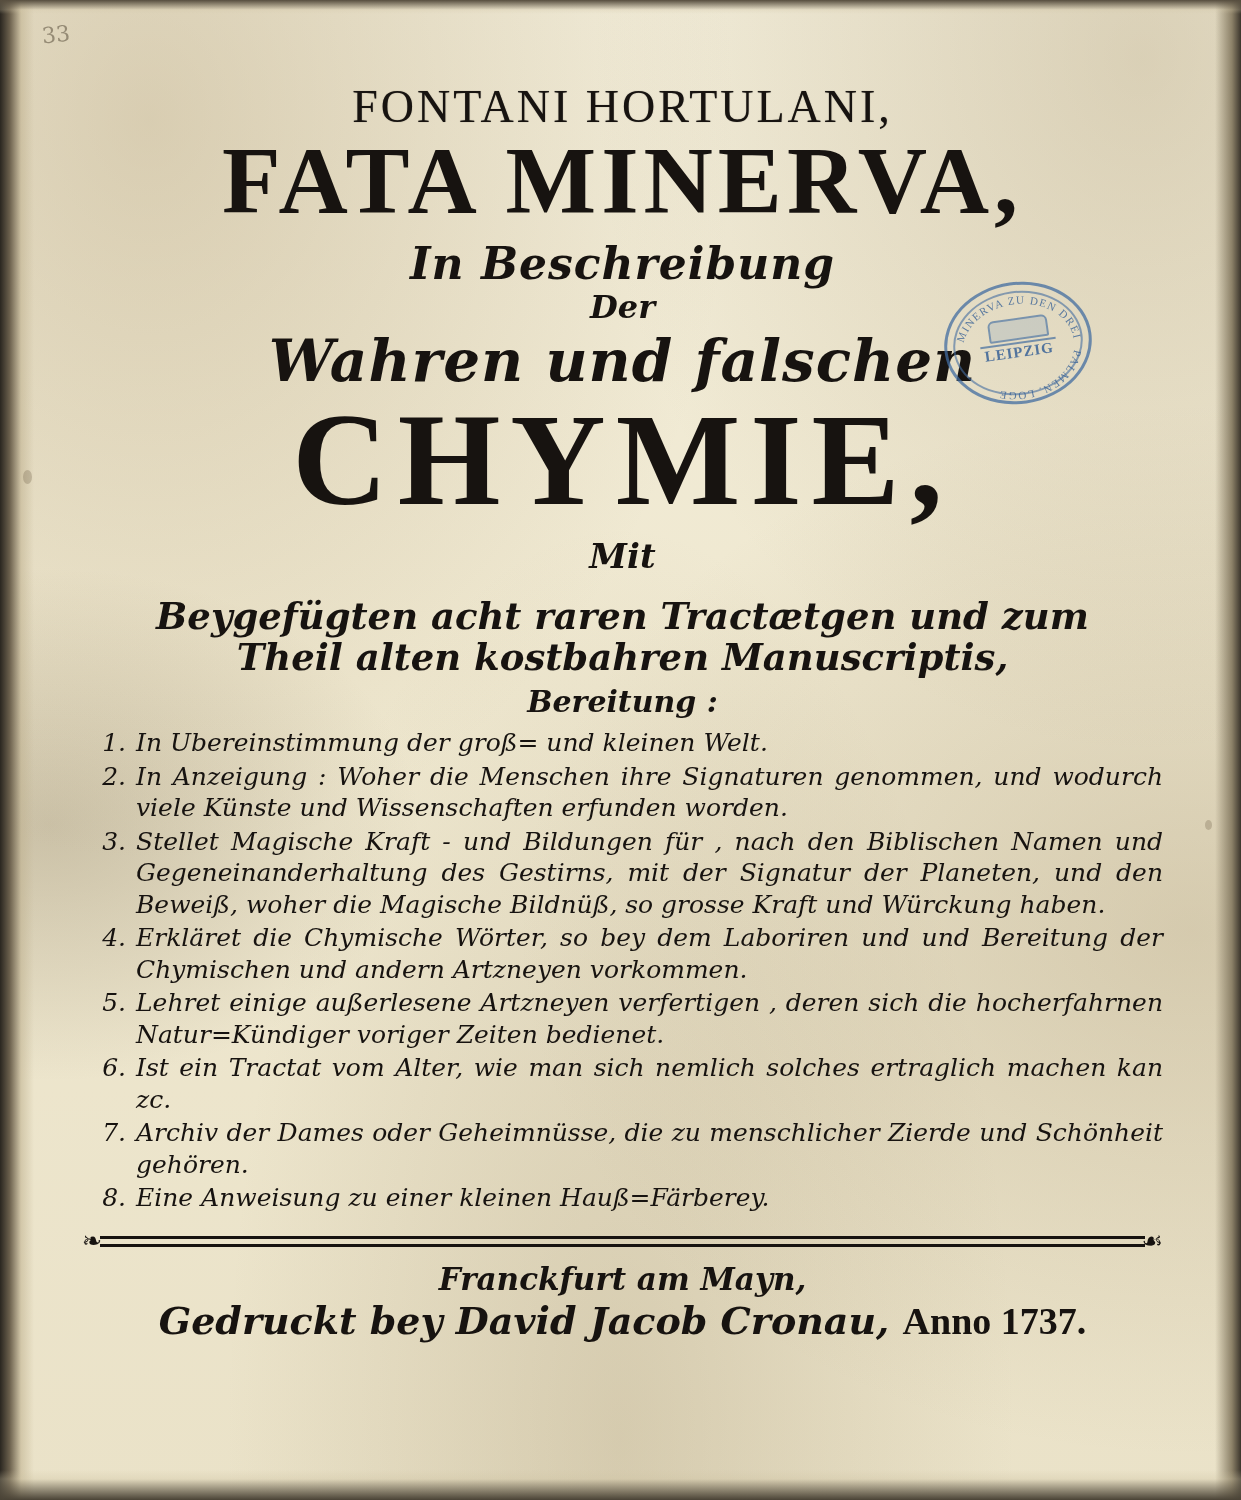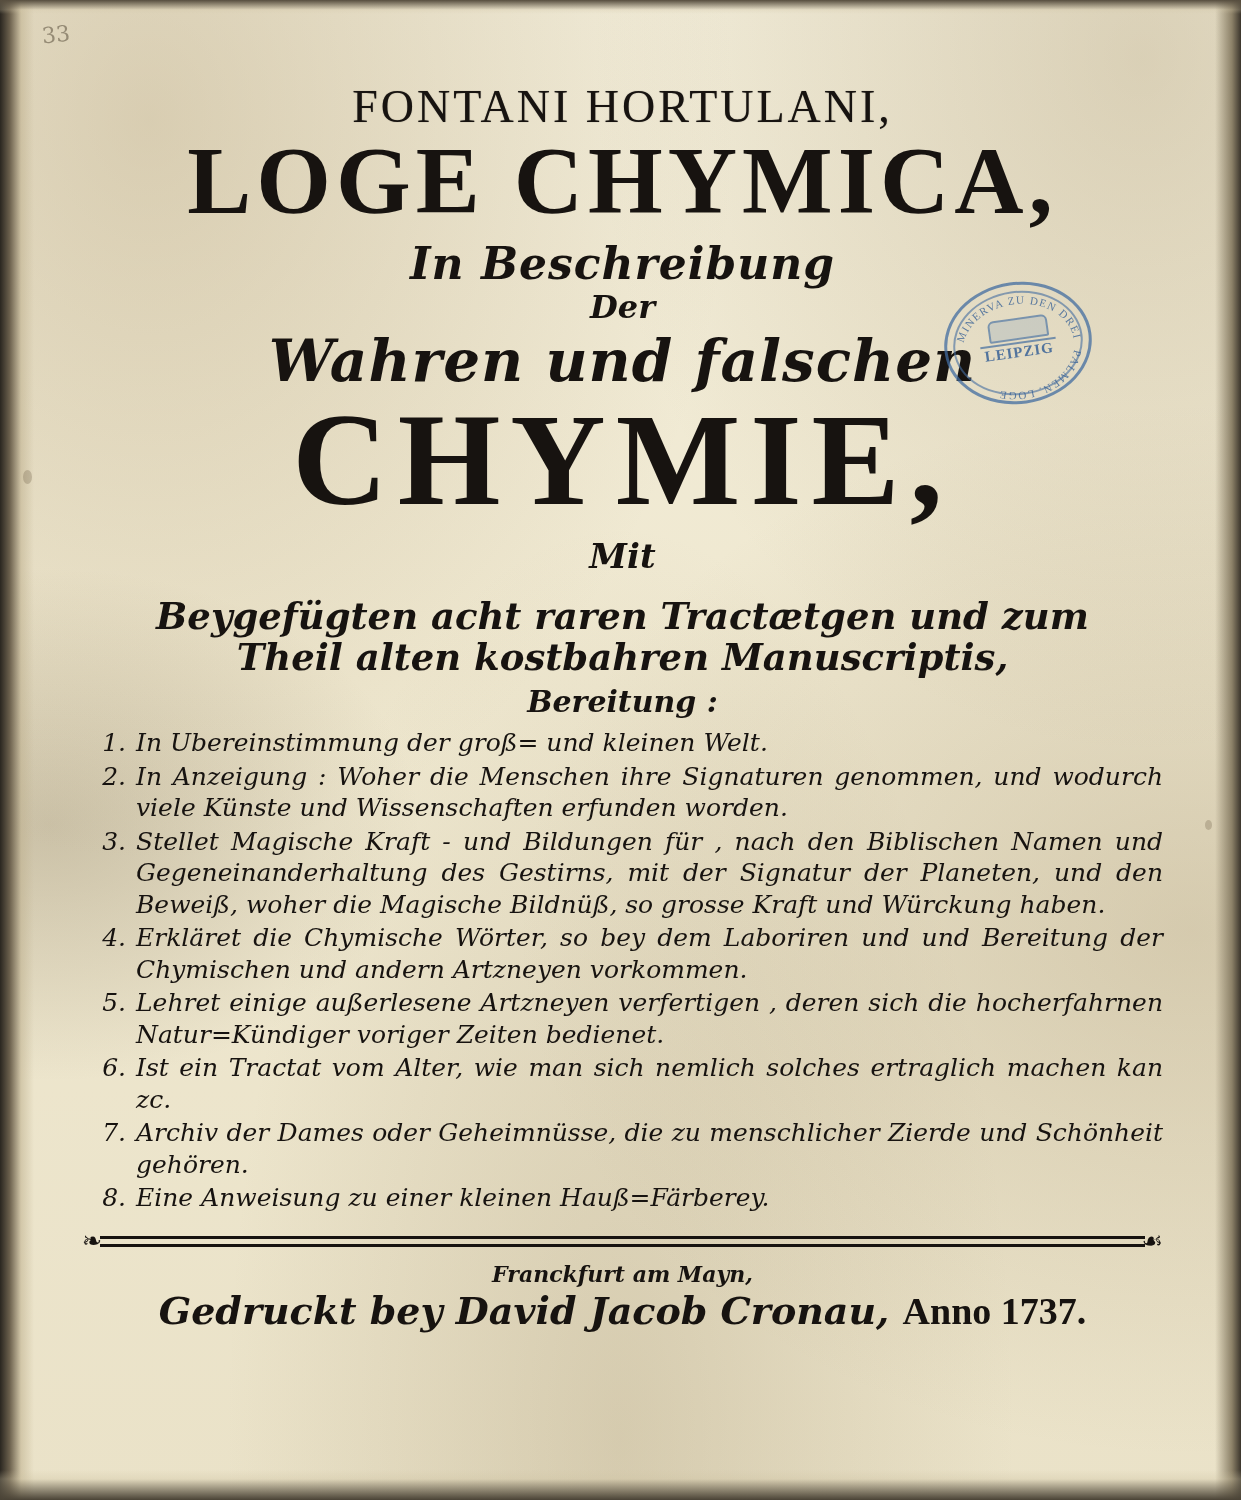--- a/index.html
+++ b/index.html
@@ -189,21 +189,21 @@
     position: absolute;
     top: 0;
     font-size: 24px;
     line-height: 26px;
     color: #171310;
   }
   .rule-wrap .orn-l { left: 0; }
   .rule-wrap .orn-r { right: 0; }
 
   .imprint-city {
-    font-size: 22px;
+    font-size: 31px;
     line-height: 1.1;
     margin: 4px 0 0 0;
   }
   .imprint-printer {
     font-size: 38px;
     line-height: 1.1;
     margin: 4px 0 0 0;
   }
   .imprint-printer .roman {
     font-family: "Liberation Serif", serif;
@@ -308,21 +308,21 @@
         <textPath href="#stampArcBottom" startOffset="6%">PALMEN.   LOGE</textPath>
       </text>
     </svg>
     <div class="emblem"></div>
     <div class="center-label">LEIPZIG</div>
   </div>
 
   <div class="content">
 
     <div class="line-author">FONTANI HORTULANI,</div>
-    <div class="line-fata">LOGE CHYMICA,</div>
+    <div class="line-fata">FATA MINERVA,</div>
 
     <div class="line-desc1 fraktur">In Beschreibung</div>
     <div class="line-desc2 fraktur">Der</div>
     <div class="line-truefalse fraktur">Wahren und falschen</div>
 
     <div class="line-chymie">CHYMIE,</div>
 
     <div class="line-mit fraktur">Mit</div>
     <div class="line-sub1 fraktur">Beygefügten acht raren Tractætgen und zum</div>
     <div class="line-sub2 fraktur">Theil alten kostbahren Manuscriptis,</div>

